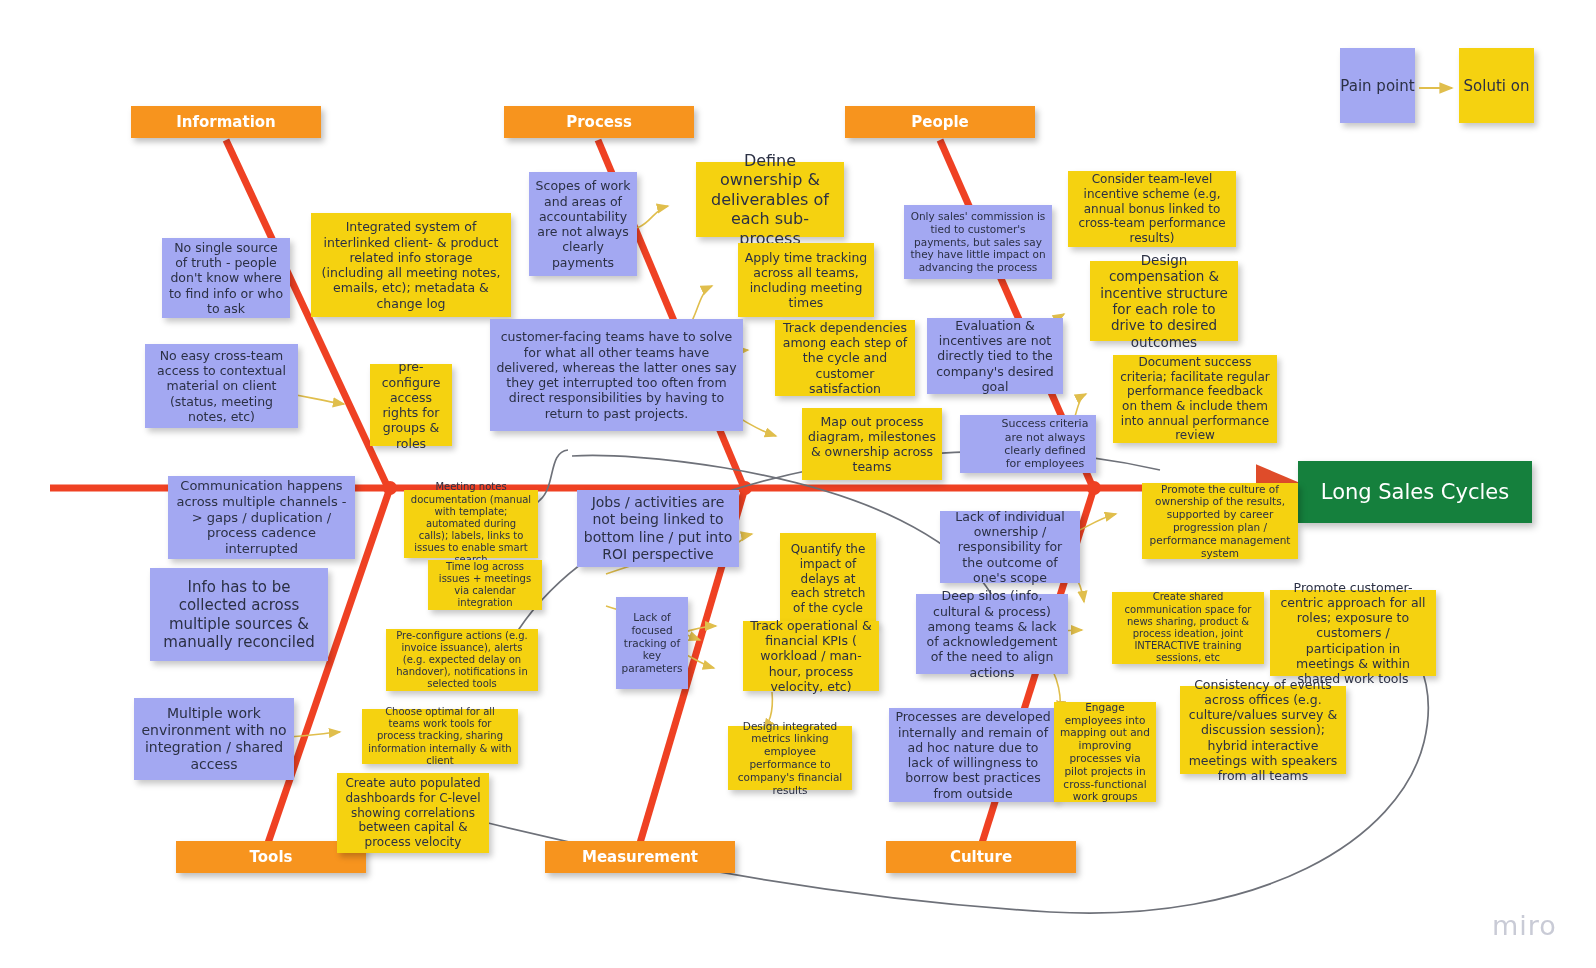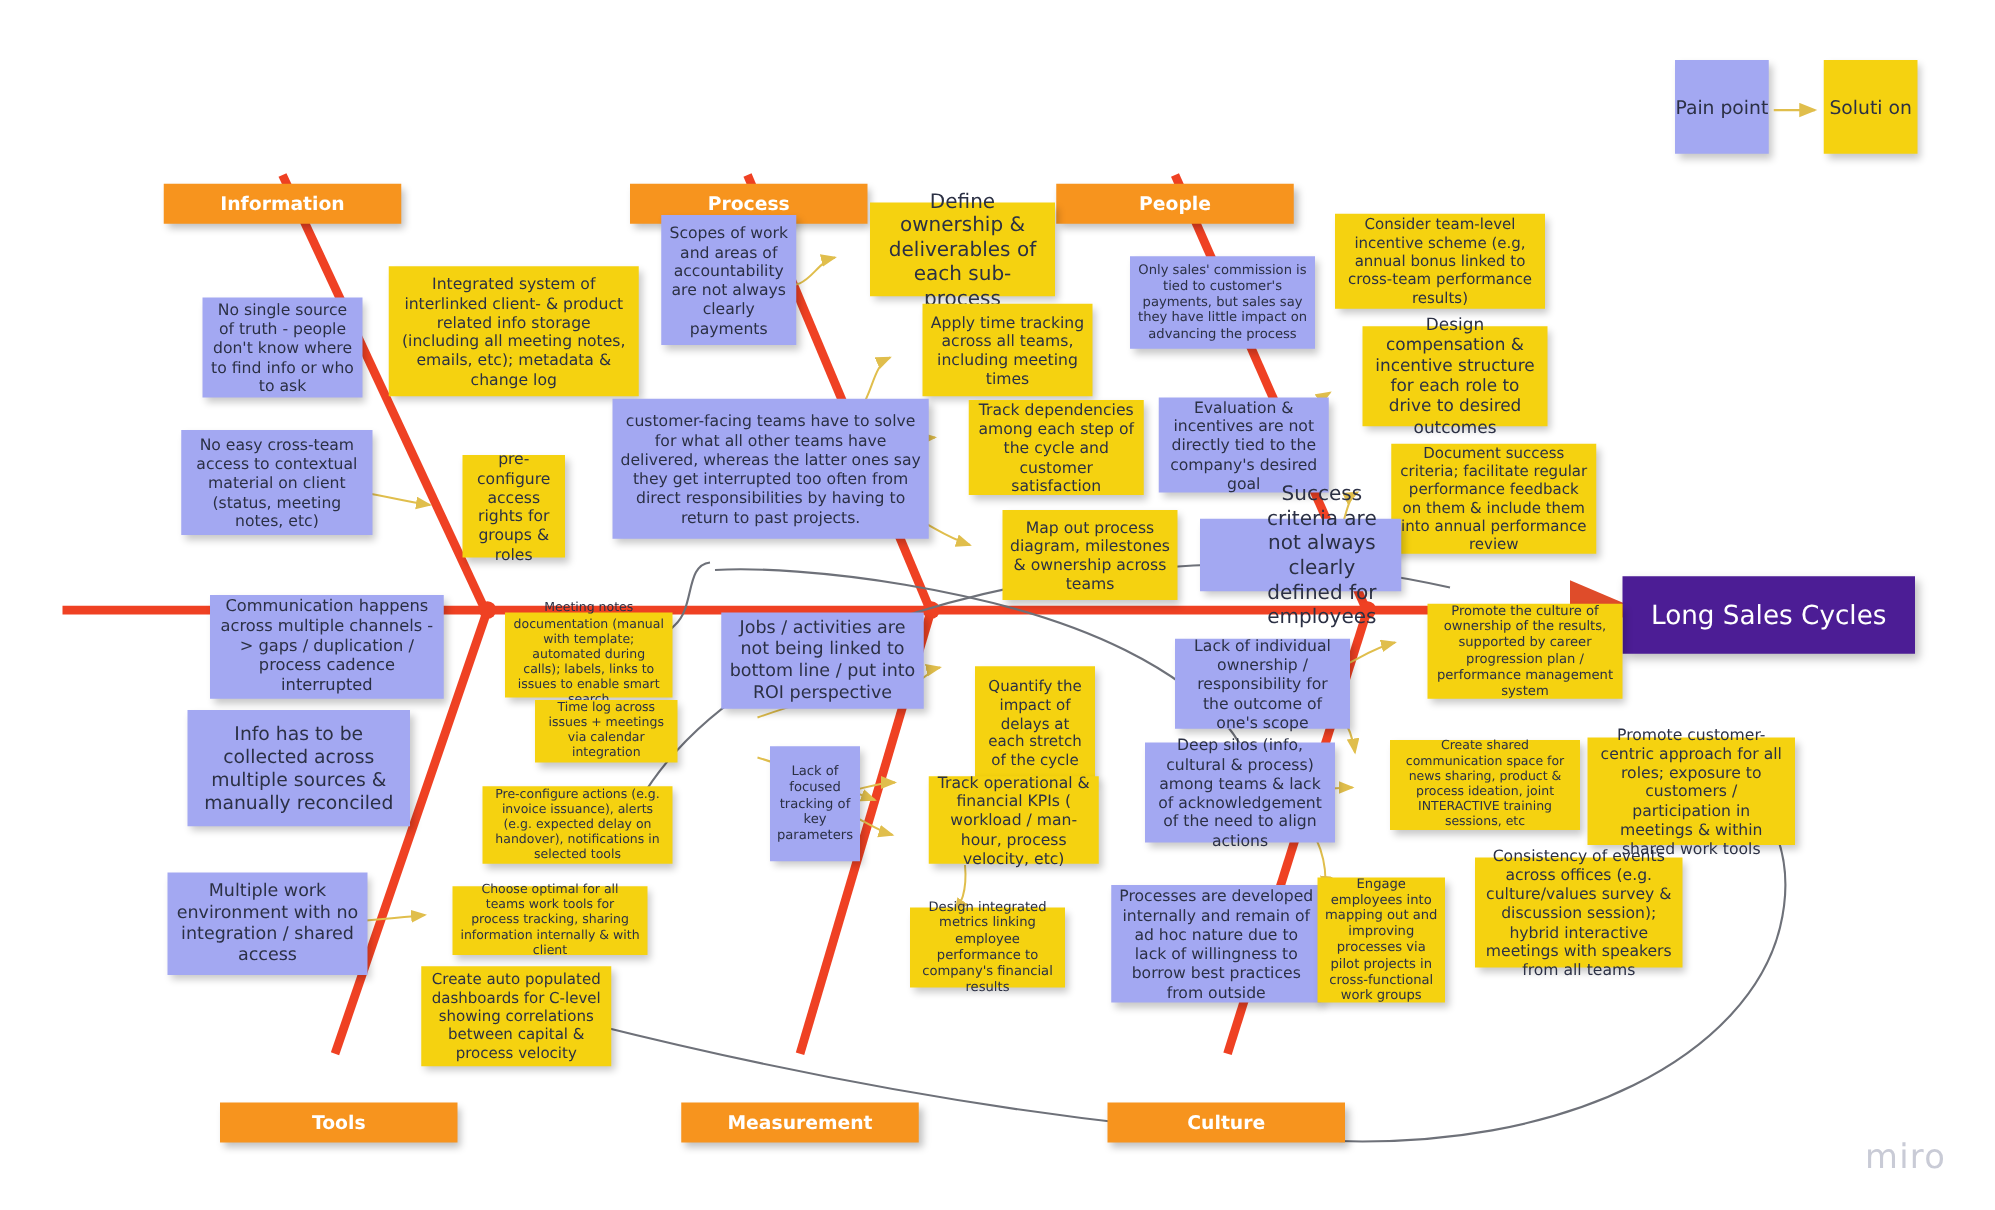--- a/index.html
+++ b/index.html
@@ -8,23 +8,23 @@
   #canvas{position:absolute;left:0;top:0;width:1596px;height:968px;}
   svg.lines{position:absolute;left:0;top:0;width:1596px;height:968px;pointer-events:none;}
 
   .note{position:absolute;box-sizing:border-box;display:flex;align-items:center;
         justify-content:center;text-align:center;color:#2b3044;
         box-shadow:3px 4px 6px rgba(0,0,0,0.22);line-height:1.22;padding:4px 6px;margin-left:28px;}
   .pain{background:#A3A8F2;}
   .sol{background:#F5D210;}
   .cat{position:absolute;box-sizing:border-box;display:flex;align-items:center;
        justify-content:center;text-align:center;background:#F7941E;color:#ffffff;
-       font-weight:bold;box-shadow:3px 4px 6px rgba(0,0,0,0.25);margin-top:41px;}
+       font-weight:bold;box-shadow:3px 4px 6px rgba(0,0,0,0.25);}
   .effect{position:absolute;box-sizing:border-box;display:flex;align-items:center;
-          justify-content:center;background:#4c1d95;color:#ffffff;
+          justify-content:center;background:#15803d;color:#ffffff;
           box-shadow:3px 4px 7px rgba(0,0,0,0.25);}
   .legend-note{position:absolute;box-sizing:border-box;display:flex;align-items:center;
         justify-content:center;text-align:center;color:#2b3044;
         box-shadow:3px 4px 6px rgba(0,0,0,0.22);line-height:1.2;}
   .wm{position:absolute;color:#c9cbd6;font-size:27px;letter-spacing:1px;
       font-family:"DejaVu Sans","Liberation Sans",sans-serif;}
 </style>
 </head>
 <body>
 
@@ -178,21 +178,21 @@
   </div>
   <div class="note sol" style="left:1062px;top:261px;width:148px;height:80px;font-size:13.5px;">
     <span>Design compensation &amp; incentive structure for each role to drive to desired outcomes</span>
   </div>
   <div class="note pain" style="left:899px;top:318px;width:136px;height:76px;font-size:12.5px;">
     <span>Evaluation &amp; incentives are not directly tied to the company's desired goal</span>
   </div>
   <div class="note sol" style="left:1085px;top:355px;width:164px;height:88px;font-size:12px;">
     <span>Document success criteria; facilitate regular performance feedback  on them &amp; include them into annual performance review</span>
   </div>
-  <div class="note pain" style="left:932px;top:415px;width:161px;height:58px;font-size:16px;padding-left:40px;">
+  <div class="note pain" style="left:932px;top:415px;width:136px;height:58px;font-size:11px;padding-left:40px;">
     <span>Success criteria are not always clearly defined for employees</span>
   </div>
 
   <div class="note pain" style="left:140px;top:476px;width:187px;height:83px;font-size:13px;">
     <span>Communication happens across multiple channels -&gt; gaps / duplication / process cadence interrupted</span>
   </div>
   <div class="note pain" style="left:122px;top:568px;width:178px;height:93px;font-size:15px;">
     <span>Info has to be collected across multiple sources &amp; manually reconciled</span>
   </div>
   <div class="note pain" style="left:106px;top:698px;width:160px;height:82px;font-size:14px;">

